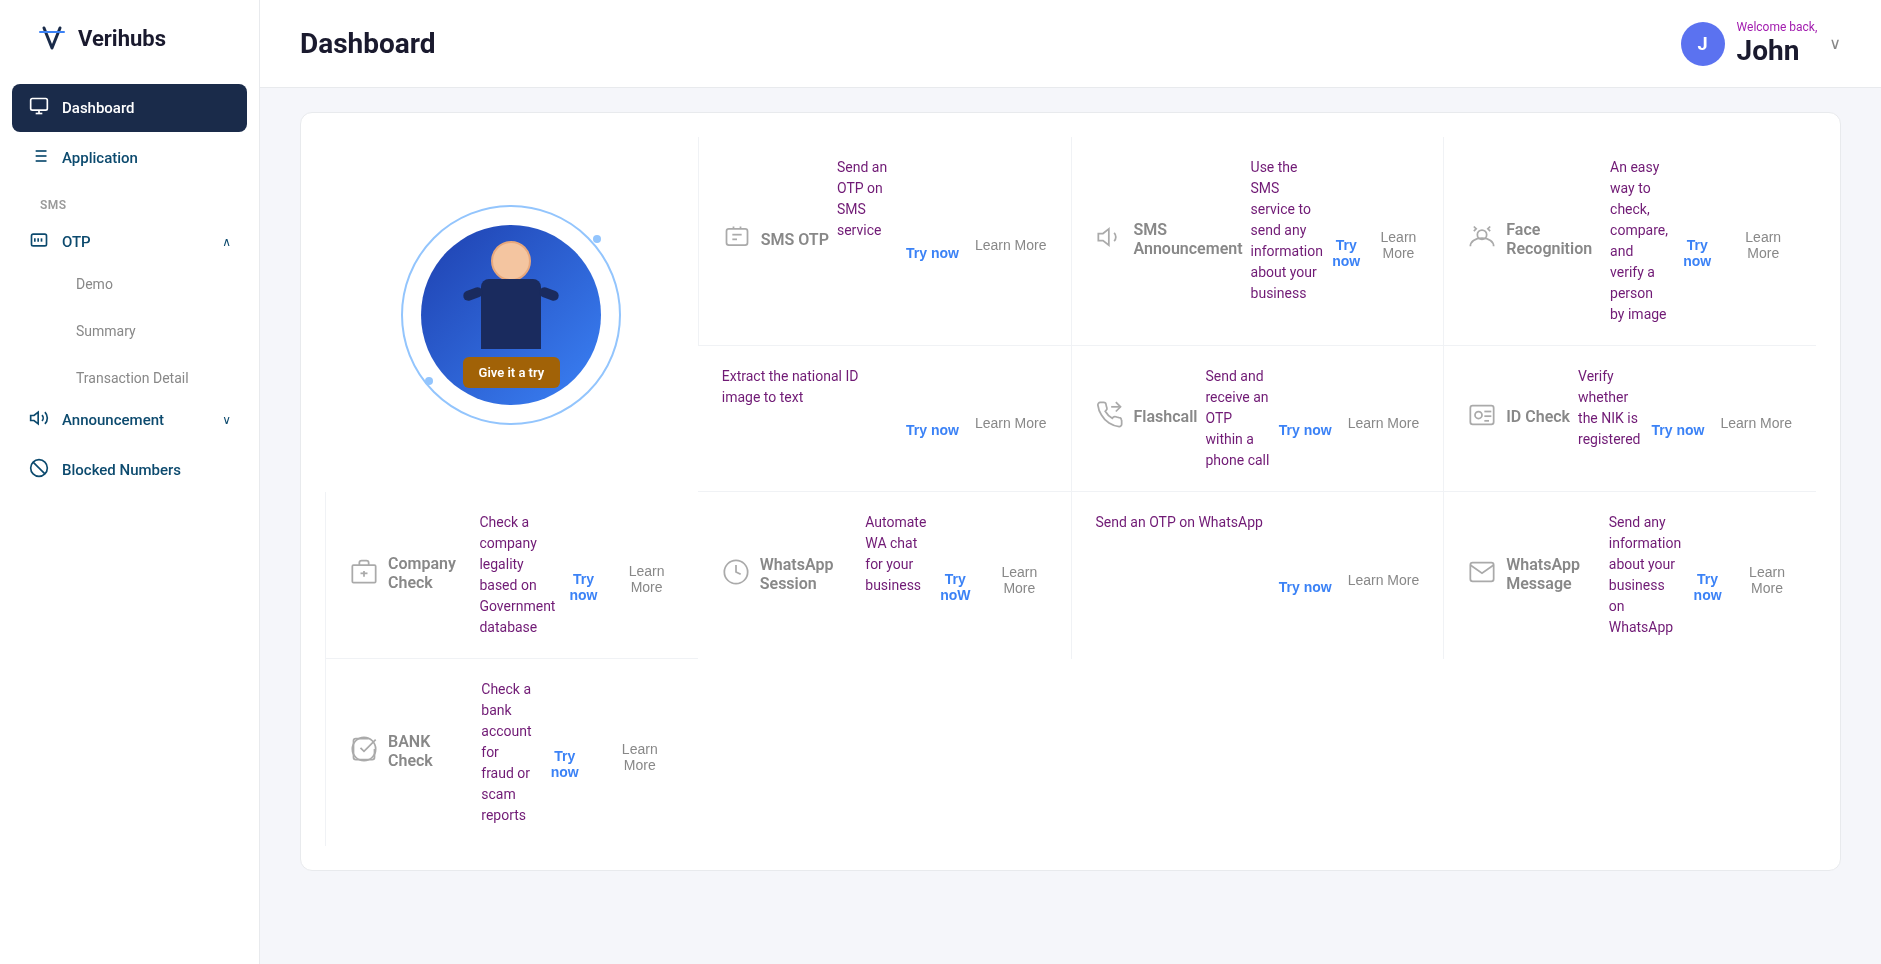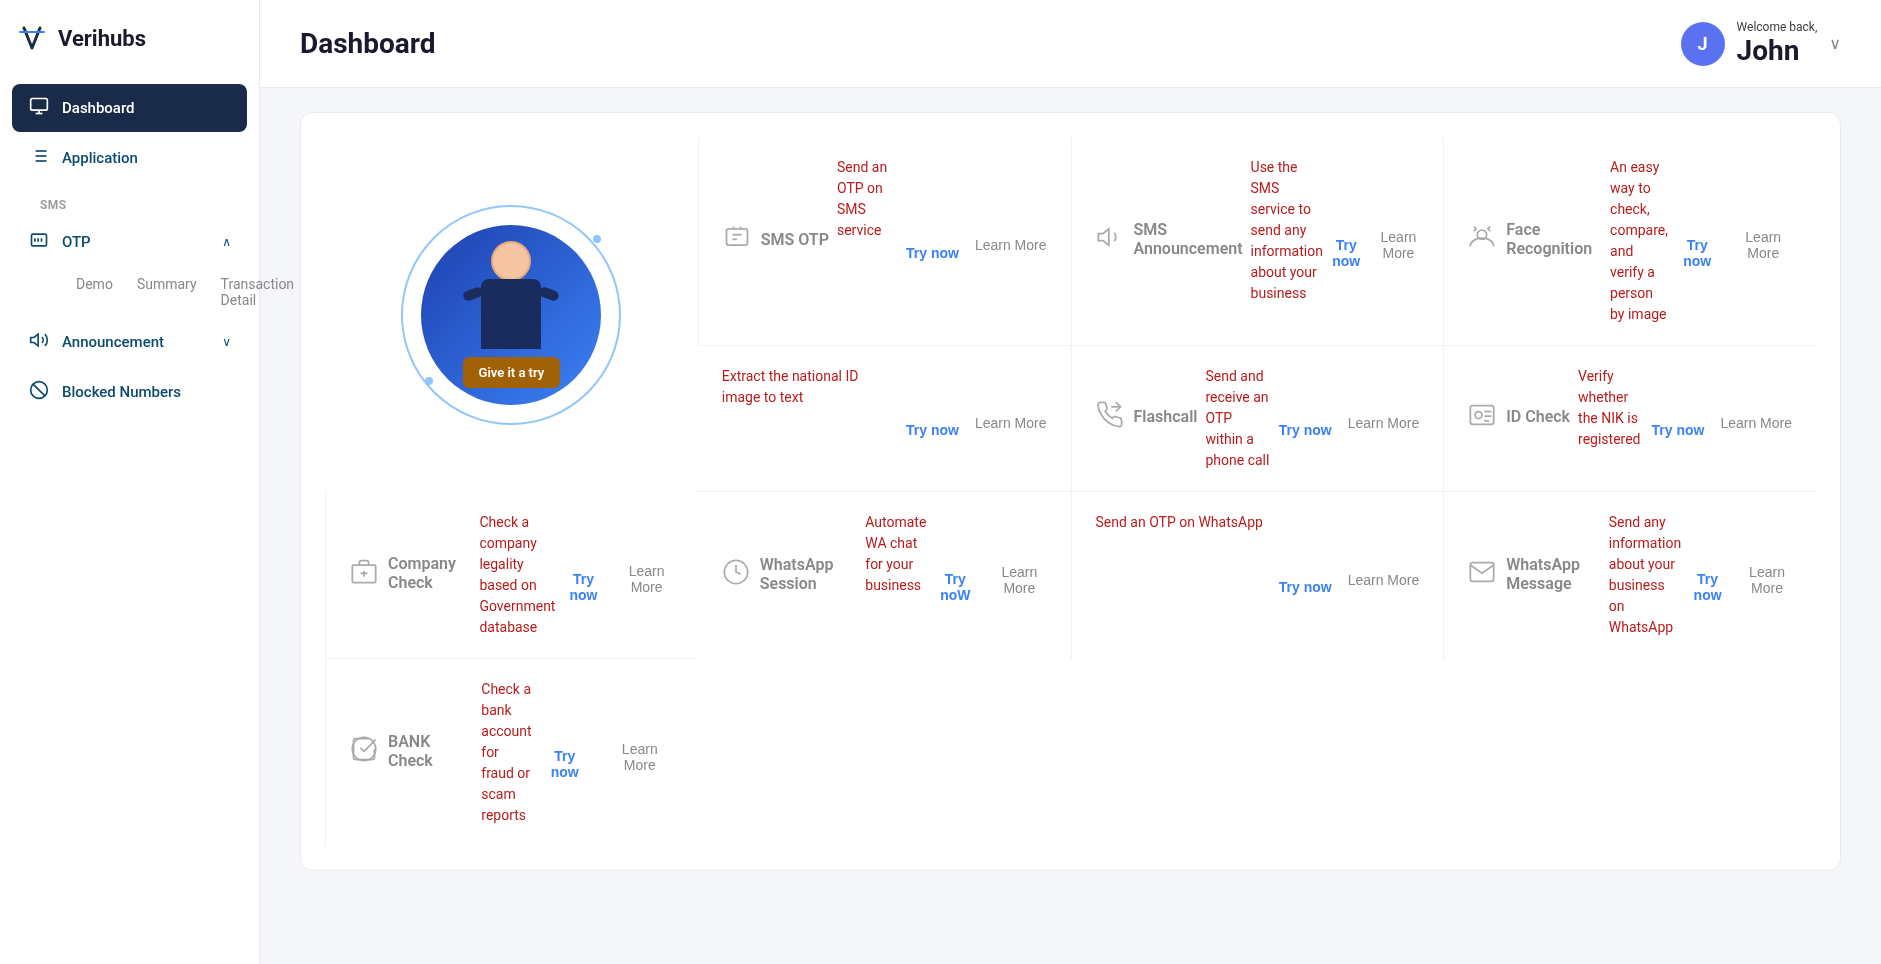--- a/index.html
+++ b/index.html
@@ -16,21 +16,21 @@
       min-width: 260px;
       background: #fff;
       border-right: 1px solid #e8eaed;
       display: flex;
       flex-direction: column;
       padding-top: 0;
     }
     .sidebar-logo {
       display: flex;
       align-items: center;
-      padding: 22px 16px;
+      padding: 22px 36px;
       gap: 10px;
     }
     .logo-icon {
       display: flex;
       align-items: center;
       justify-content: center;
     }
     .logo-text {
       font-size: 22px;
       font-weight: 700;
@@ -67,23 +67,23 @@
     .nav-section-label {
       padding: 14px 28px 4px;
       font-size: 12px;
       font-weight: 600;
       color: #999;
       letter-spacing: 0.5px;
     }
 
     .nav-submenu {
       display: flex;
-      flex-direction: row;
+      flex-direction: column;
       padding-left: 52px;
-      gap: 0;
+      gap: 15px;
     }
     .nav-subitem {
       padding: 8px 12px;
       font-size: 14px;
       color: #888;
       cursor: pointer;
       border-radius: 6px;
     }
     .nav-chevron {
       margin-left: auto;
@@ -126,21 +126,21 @@
       justify-content: center;
       font-size: 18px;
       font-weight: 700;
     }
     .user-info {
       display: flex;
       flex-direction: column;
     }
     .welcome-text {
       font-size: 12px;
-      color: #404040;
+      color: #a21caf;
     }
     .user-name {
       font-size: 28px;
       font-weight: 700;
       color: #1a1a2e;
     }
     .chevron-down {
       font-size: 16px;
       color: #888;
     }
@@ -207,21 +207,21 @@
       gap: 10px;
       margin-bottom: 4px;
     }
     .service-name {
       font-size: 16px;
       font-weight: 600;
       color: #888;
     }
     .service-desc {
       font-size: 14px;
-      color: #b91c1c;
+      color: #701a75;
       line-height: 1.5;
       flex: 1;
     }
     .service-actions {
       display: flex;
       align-items: center;
       gap: 16px;
       margin-top: 8px;
     }
     .btn-try {

